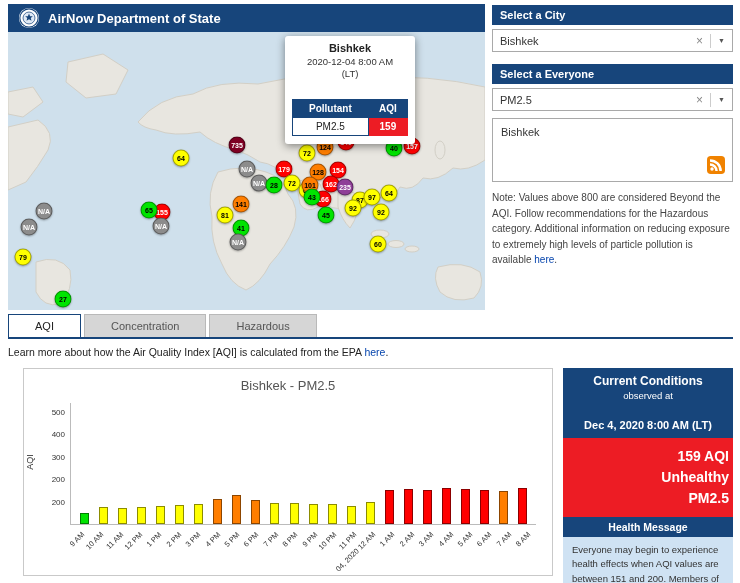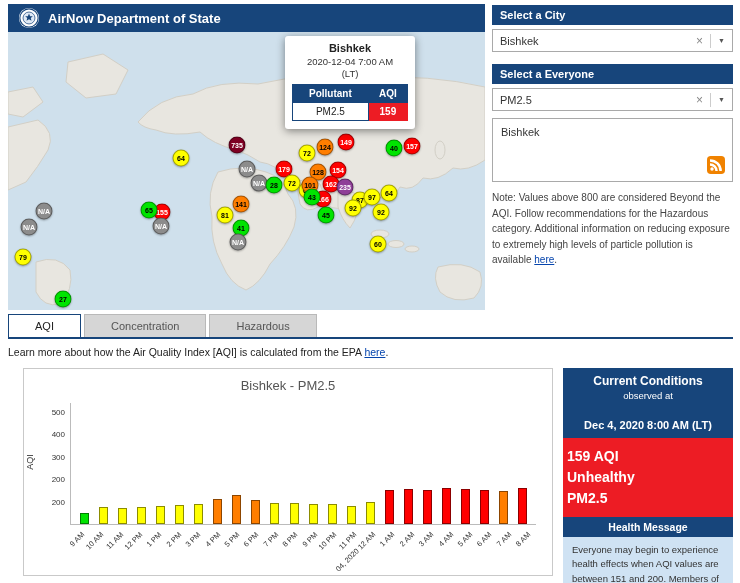--- a/index.html
+++ b/index.html
@@ -17,41 +17,41 @@
   .map { position:absolute; left:8px; top:32px; width:477px; height:278px; background:#cfe0ec; overflow:hidden; }
   .map svg.land { position:absolute; inset:0; }
   .marker { position:absolute; width:17px; height:17px; border-radius:50%; transform:translate(-50%,-50%);
     display:flex; align-items:center; justify-content:center; font-size:7px; font-weight:bold;
     border:1px solid rgba(0,0,0,.35); box-shadow:0 1px 2px rgba(0,0,0,.3); cursor:pointer; z-index:2; }
 
   .map-popup { position:absolute; left:277px; top:4px; width:130px; background:#fff; border-radius:3px;
     box-shadow:0 2px 8px rgba(0,0,0,.45); padding:6px 7px 8px; text-align:center; z-index:5; }
   .popup-city { font-size:11px; font-weight:bold; color:#222; }
   .popup-date { font-size:9.5px; color:#333; margin-top:2px; line-height:1.3; }
-  .popup-table { width:100%; border-collapse:collapse; margin-top:3px; font-size:10px; }
+  .popup-table { width:100%; border-collapse:collapse; margin-top:18px; font-size:10px; }
   .popup-table th { background:#17457B; color:#fff; font-weight:bold; padding:3px 4px; border:1px solid #17457B; }
   .popup-table td.pol { background:#fff; color:#222; padding:3px 4px; border:1px solid #17457B; }
   .popup-table td.aqi { background:#ED1C24; color:#fff; font-weight:bold; padding:3px 4px; border:1px solid #ED1C24; }
 
   
   .side-header { position:absolute; left:492px; width:241px; height:20px; background:#17457B; color:#fff;
     font-size:11px; font-weight:bold; padding:4px 8px; }
   .side-select { position:absolute; left:492px; width:241px; height:23px; background:#fff;
     border:1px solid #a9a9a9; display:flex; align-items:center; font-size:11px; color:#333; cursor:pointer; }
   .side-select .val { flex:1; padding-left:7px; }
   .side-select .clear { color:#888; font-size:12px; padding:0 7px; cursor:pointer; }
   .side-select .sep { width:1px; height:14px; background:#ccc; }
   .side-select .caret { font-size:7px; color:#555; padding:0 7px; cursor:pointer; }
 
   .feed-box { position:absolute; left:492px; top:118px; width:241px; height:64px; background:#fff;
     border:1px solid #a9a9a9; font-size:11px; color:#333; padding:7px 8px; }
   .rss { position:absolute; right:7px; bottom:7px; width:18px; height:18px; cursor:pointer; }
 
   .note { position:absolute; left:492px; top:190px; width:241px; font-size:10px; color:#444; line-height:1.55; }
-  a.inline-link { color:#0645ad; text-decoration:underline; cursor:pointer; }
+  a.inline-link { color:#0645ad; cursor:pointer; }
 
   
   .tabbar { position:absolute; left:8px; top:313px; width:725px; height:26px;
     border-bottom:2px solid #17457B; display:flex; align-items:flex-end; gap:3px; }
   .tab { height:23px; line-height:22px; padding:0 26px; font-size:11px; background:#d6d6d6; color:#555;
     border:1px solid #b9b9b9; border-bottom:none; cursor:pointer; }
   .tab.active { background:#fff; color:#222; border:1px solid #17457B; border-bottom:none; }
 
   .learn-more { position:absolute; left:8px; top:346px; font-size:10.5px; color:#222; }
 
@@ -70,21 +70,21 @@
   .xlabels { position:absolute; left:46px; right:16px; bottom:0; height:48px; }
   .xlabel { position:absolute; top:3px; transform:translateX(-100%) rotate(-45deg); transform-origin:100% 0;
     font-size:7.5px; color:#333; white-space:nowrap; }
 
   
   .cond { position:absolute; left:563px; top:368px; width:170px; height:213px; display:flex; flex-direction:column; }
   .cond-header { background:#17457B; color:#fff; text-align:center; padding:6px 20px 7px; }
   .cond-header .l1 { font-size:12px; font-weight:bold; }
   .cond-header .l2 { font-size:9.5px; margin-top:2px; }
   .cond-header .l3 { font-size:11px; font-weight:bold; margin-top:18px; }
-  .cond-aqi { background:#ED1C24; color:#fff; text-align:left; padding:8px 4px; font-weight:bold;
+  .cond-aqi { background:#ED1C24; color:#fff; text-align:right; padding:8px 4px; font-weight:bold;
     font-size:14px; line-height:1.5; }
   .cond-health-header { background:#17457B; color:#fff; font-size:10.5px; font-weight:bold;
     text-align:center; padding:4px 8px; }
   .cond-msg { background:#CFE2F3; color:#333; font-size:9.5px; line-height:1.5; padding:6px 9px; flex:1; }
 </style>
 </head>
 <body>
 
 <div class="page">
 
@@ -154,21 +154,21 @@
         <div class="marker" style="left: 230px; top: 210px; background: rgb(140, 140, 140); color: rgb(255, 255, 255);">N/A</div>
         <div class="marker" style="left: 36px; top: 179px; background: rgb(140, 140, 140); color: rgb(255, 255, 255);">N/A</div>
         <div class="marker" style="left: 21px; top: 195px; background: rgb(140, 140, 140); color: rgb(255, 255, 255);">N/A</div>
         <div class="marker" style="left: 15px; top: 225px; background: rgb(255, 255, 0); color: rgb(0, 0, 0);">79</div>
         <div class="marker" style="left: 55px; top: 267px; background: rgb(0, 228, 0); color: rgb(0, 0, 0);">27</div>
       </div>
 
     <div class="map-popup">
       <div class="popup-city">Bishkek</div>
       <div class="popup-date">
-        <span>2020-12-04 7:00 AM</span><br>
+        <span>2020-12-04 8:00 AM</span><br>
         <span>(LT)</span>
       </div>
       <table class="popup-table">
         <tbody>
             <tr>
           <th>Pollutant</th>
           <th>AQI</th>
         </tr>
         <tr>
           <td class="pol">PM2.5</td>

